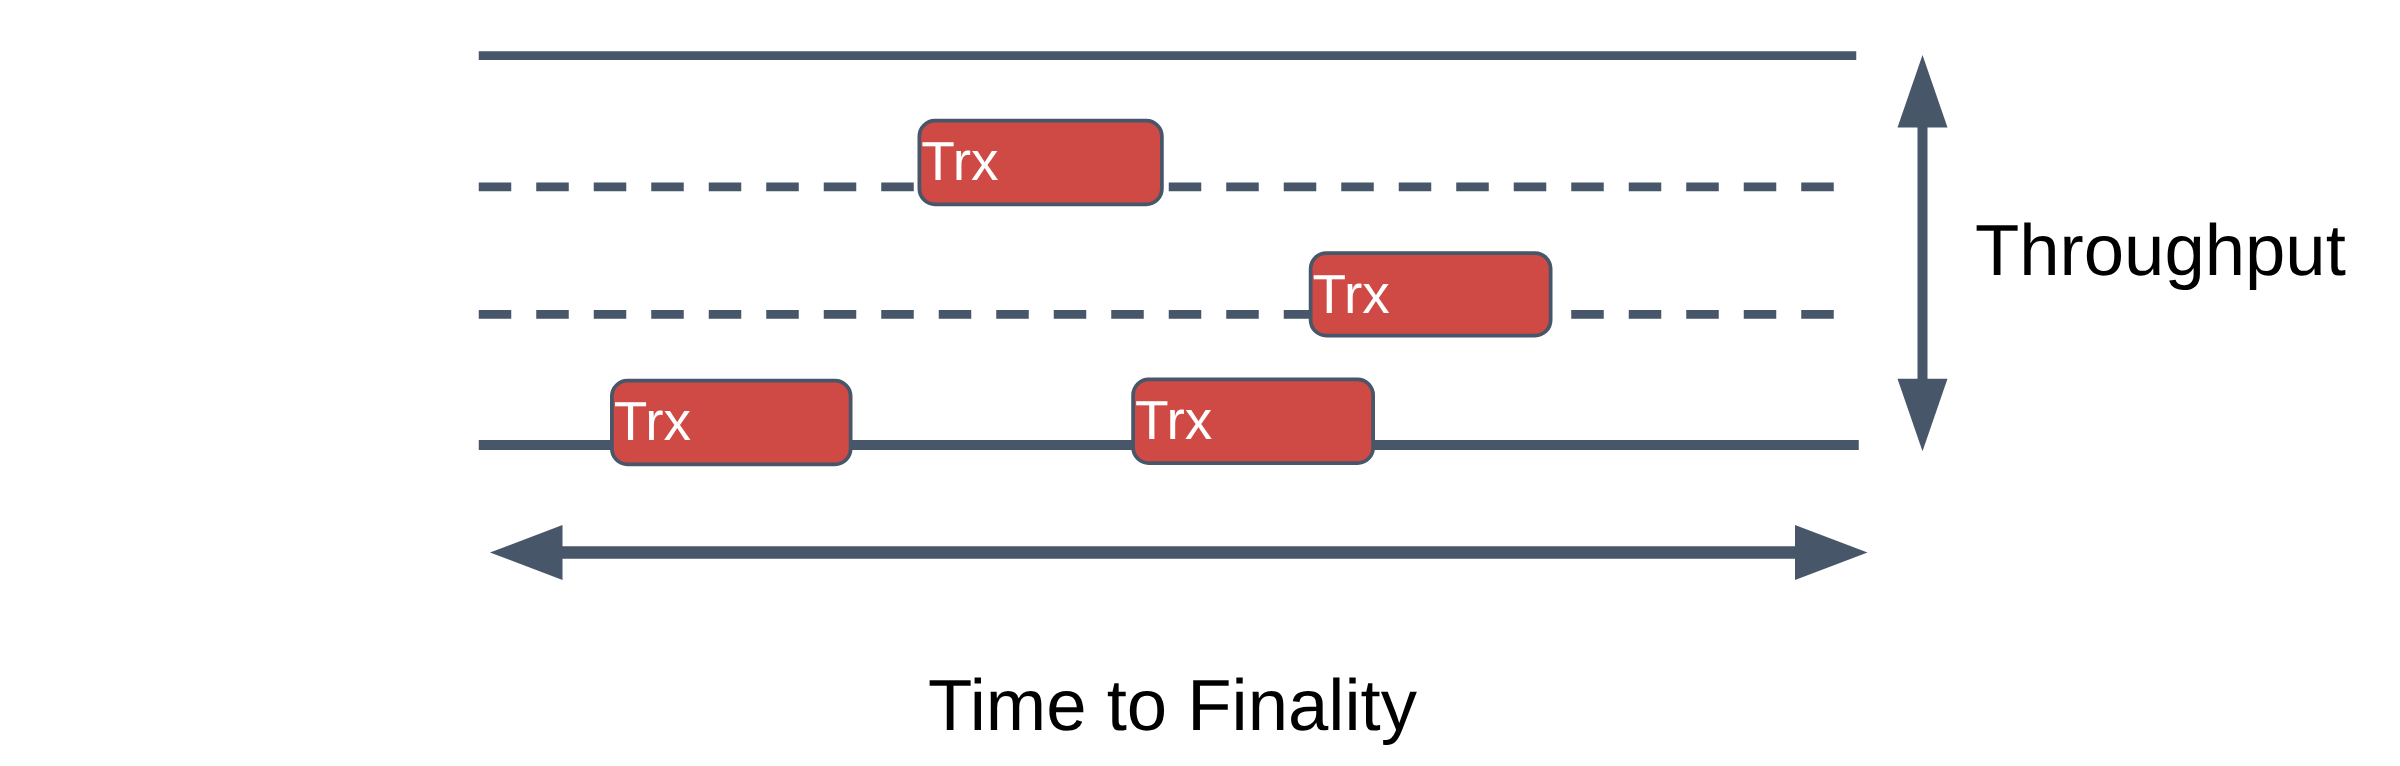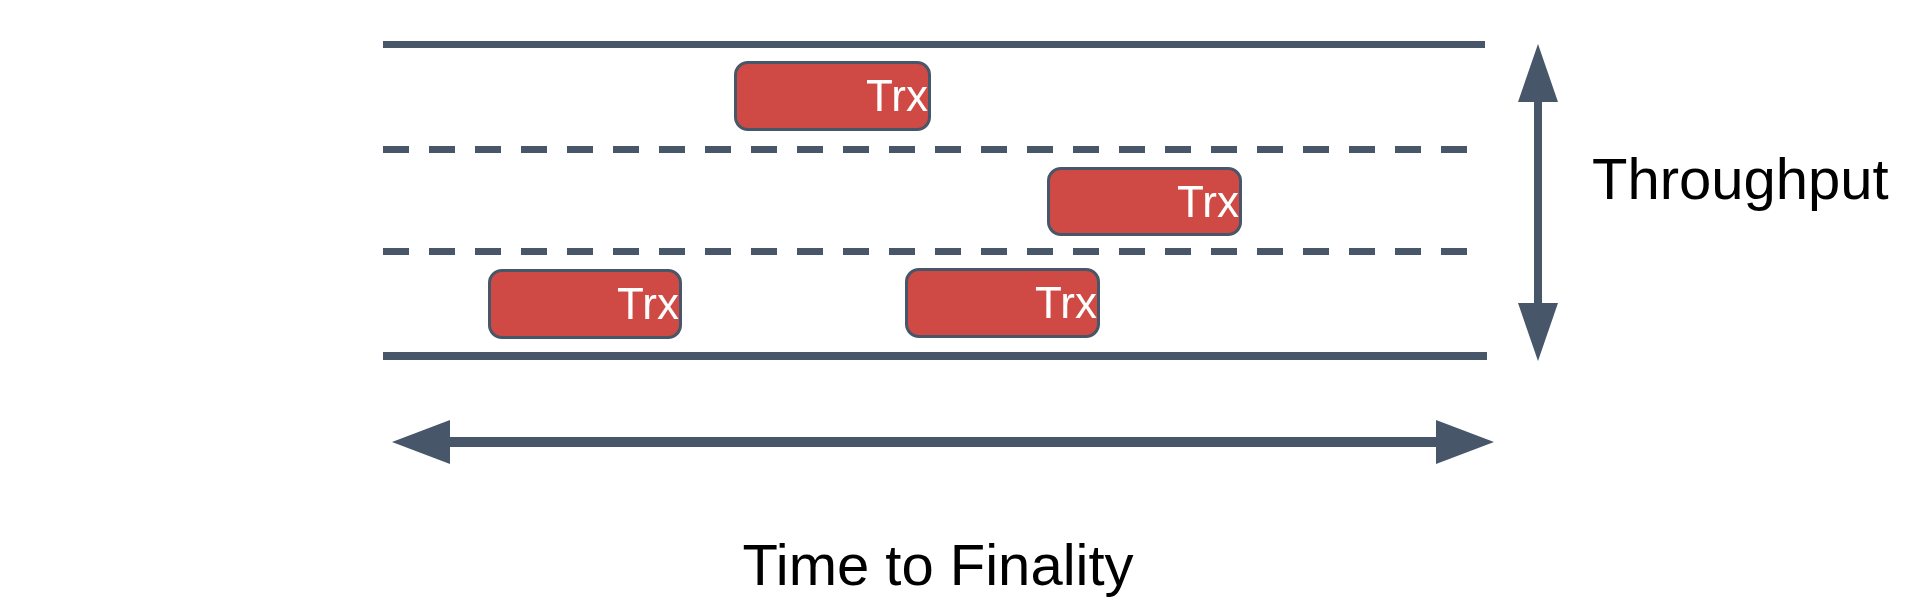--- a/index.html
+++ b/index.html
@@ -36,39 +36,39 @@
     stroke: none;
   }
   .trx-box {
     position: absolute;
     box-sizing: border-box;
     background: var(--color-box_fill, #cf4a44);
     border: 3px solid var(--color-box_border, #475669);
     border-radius: 14px;
     display: flex;
     align-items: center;
-    justify-content: flex-end;
+    justify-content: flex-start;
+    margin-top: 34px;
   }
   .trx-label {
     color: var(--color-box_text, #ffffff);
     font-size: 44px;
     line-height: 1;
     white-space: nowrap;
   }
   .axis-label {
     position: absolute;
     color: var(--color-label_text, #000000);
     font-size: 58px;
     line-height: 62px;
     white-space: nowrap;
   }
   .axis-label.throughput {
     left: 1580px;
-    top: 148px;
-    margin-left: 12px;
+    top: 170px;
   }
   .axis-label.time-to-finality {
     left: 938px;
     top: 534px;
     transform: translateX(-50%);
   }
 </style>
 </head>
 <body>
 

